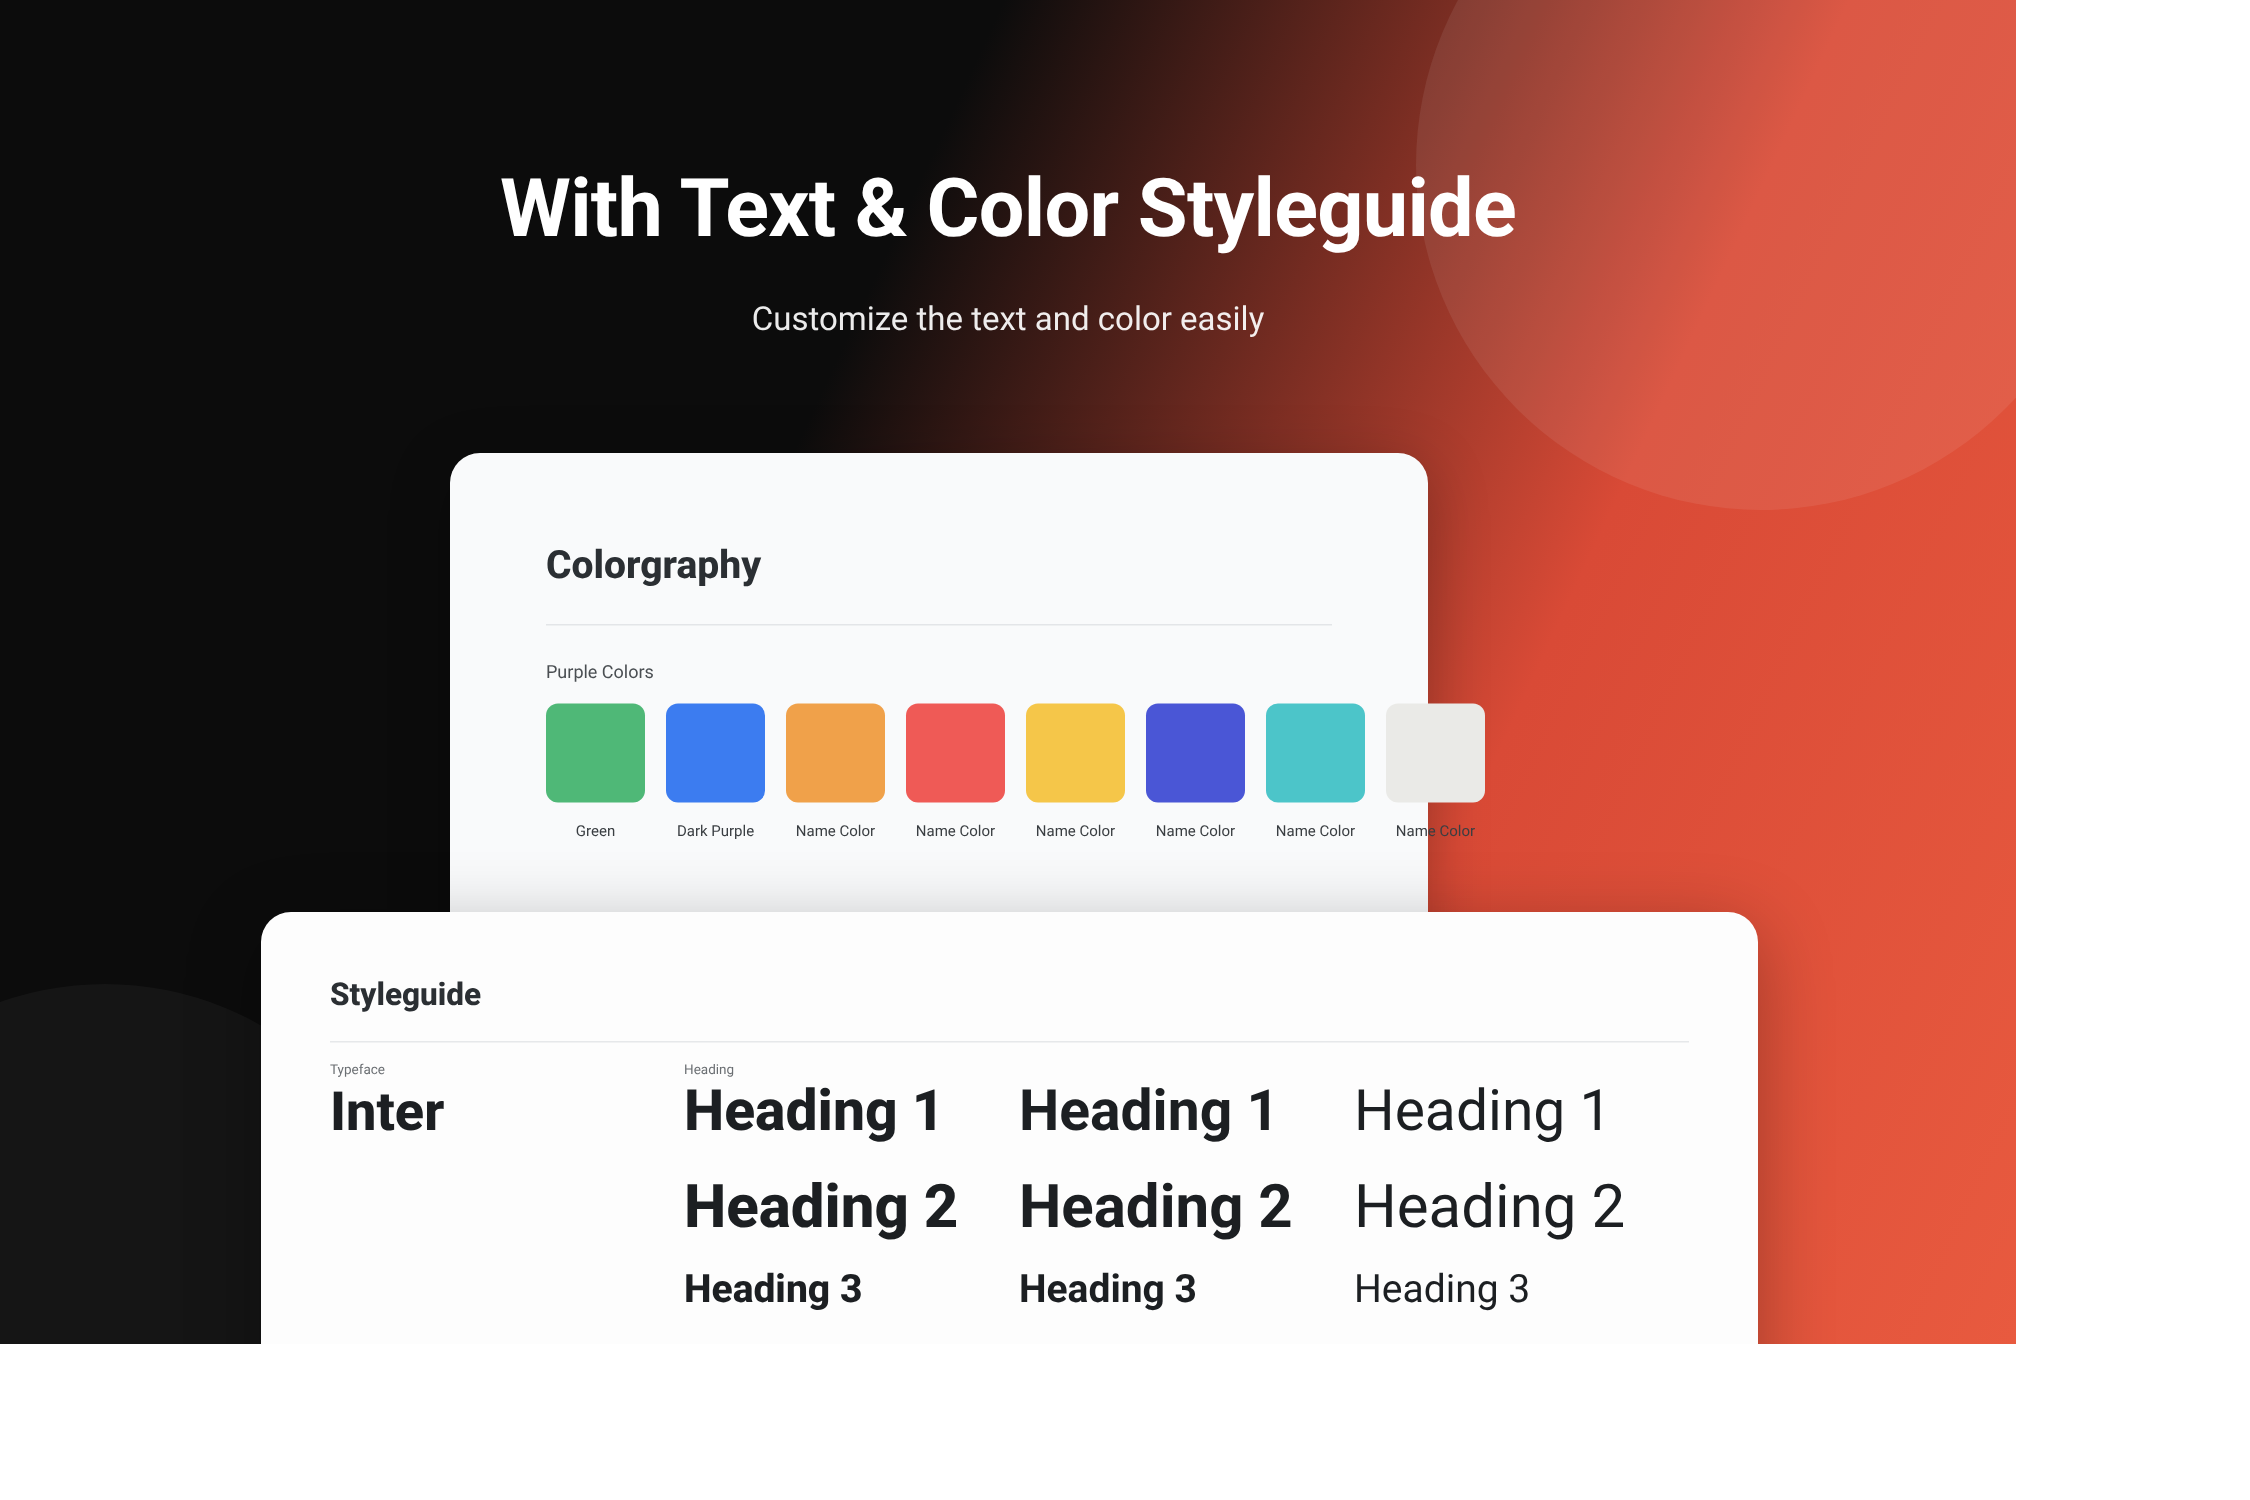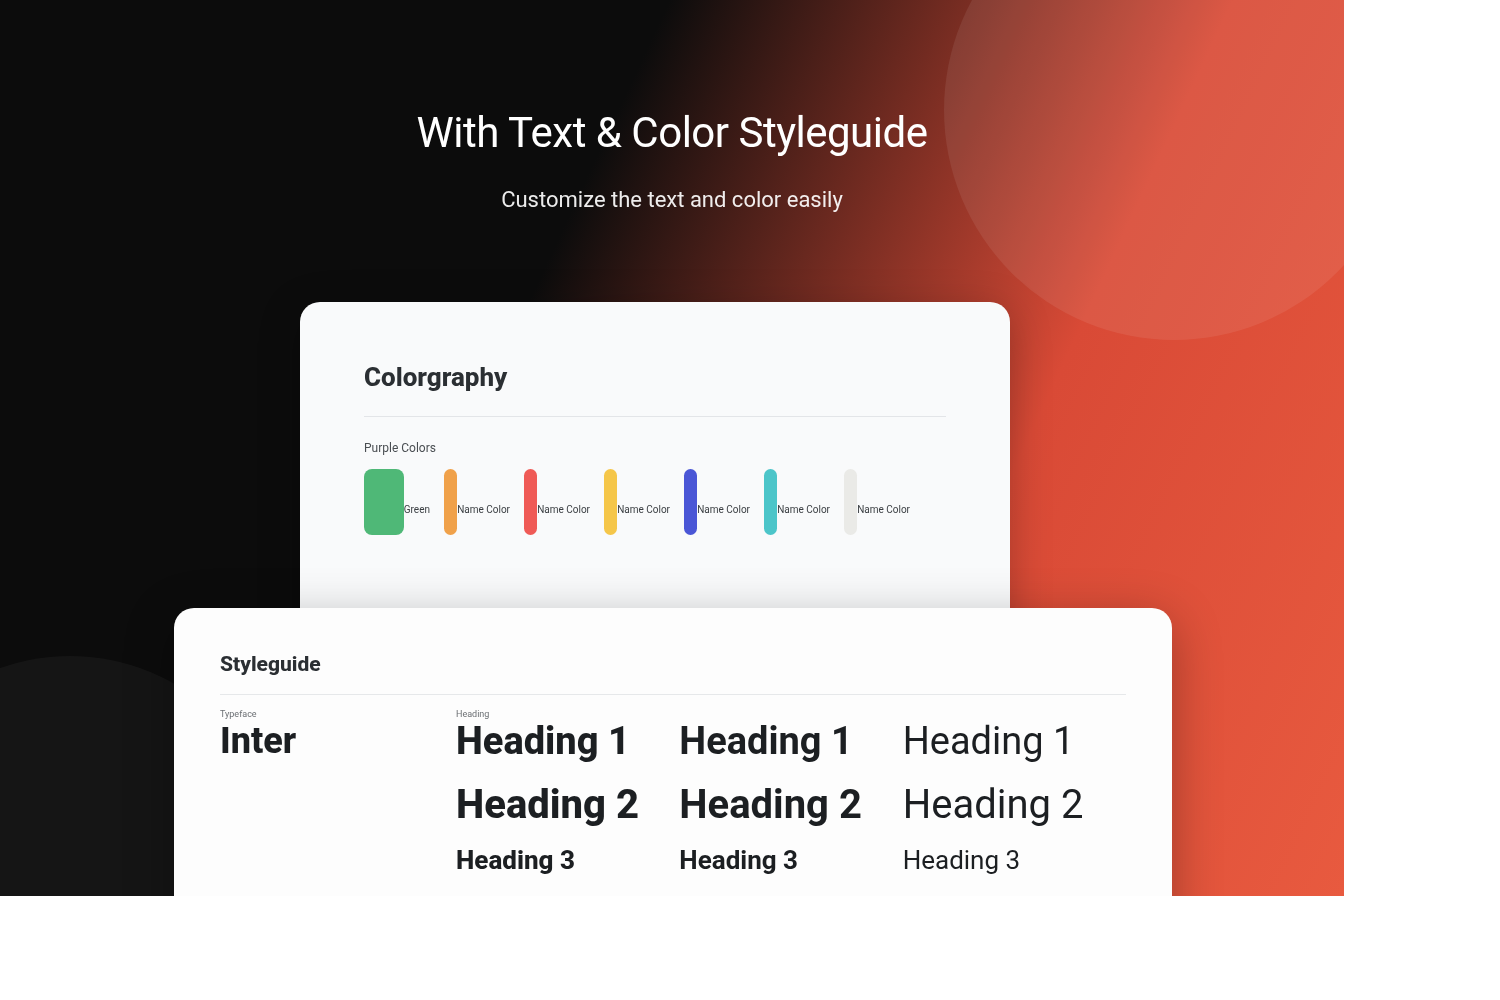--- a/index.html
+++ b/index.html
@@ -30,37 +30,37 @@
   }
   .hero {
     position: absolute;
     top: 108px;
     left: 0;
     width: 100%;
     text-align: center;
     color: #ffffff;
   }
   .hero-title {
-    font-size: 42px;
-    font-weight: 400;
+    font-size: 54px;
+    font-weight: 700;
     letter-spacing: -0.5px;
   }
   .hero-sub {
     margin-top: 30px;
     font-size: 22px;
     font-weight: 400;
     color: rgba(255,255,255,0.92);
   }
 
   
   .card-color {
     position: absolute;
     top: 302px;
     left: 300px;
-    width: 710px;
+    width: 652px;
     height: 340px;
     background: #f9fafb;
     border-radius: 20px;
     box-shadow: 0 10px 40px rgba(0,0,0,0.25);
     padding: 60px 64px 40px 64px;
   }
   .card-color h2 {
     font-size: 26px;
     font-weight: 800;
     color: #2b2f33;
@@ -74,21 +74,21 @@
     font-size: 12px;
     color: #4a4e52;
     margin-bottom: 14px;
   }
   .swatches {
     display: flex;
     gap: 14px;
   }
   .swatch {
     display: flex;
-    flex-direction: row;
+    flex-direction: column;
     align-items: center;
     width: 66px;
   }
   .swatch .chip {
     width: 66px;
     height: 66px;
     border-radius: 8px;
   }
   .swatch .name {
     margin-top: 14px;
@@ -162,20 +162,24 @@
   </div>
 
   <div class="card-color">
     <h2>Colorgraphy</h2>
     <hr>
     <div class="pc-label">Purple Colors</div>
     <div class="swatches" id="swatches">
         <div class="swatch">
           <div class="chip" style="background: rgb(79, 184, 119);"></div>
           <div class="name">Green</div>
+        </div>
+        <div class="swatch">
+          <div class="chip" style="background: rgb(60, 124, 240);"></div>
+          <div class="name">Dark Purple</div>
         </div>
         <div class="swatch">
           <div class="chip" style="background: rgb(240, 161, 74);"></div>
           <div class="name">Name Color</div>
         </div>
         <div class="swatch">
           <div class="chip" style="background: rgb(239, 90, 86);"></div>
           <div class="name">Name Color</div>
         </div>
         <div class="swatch">

